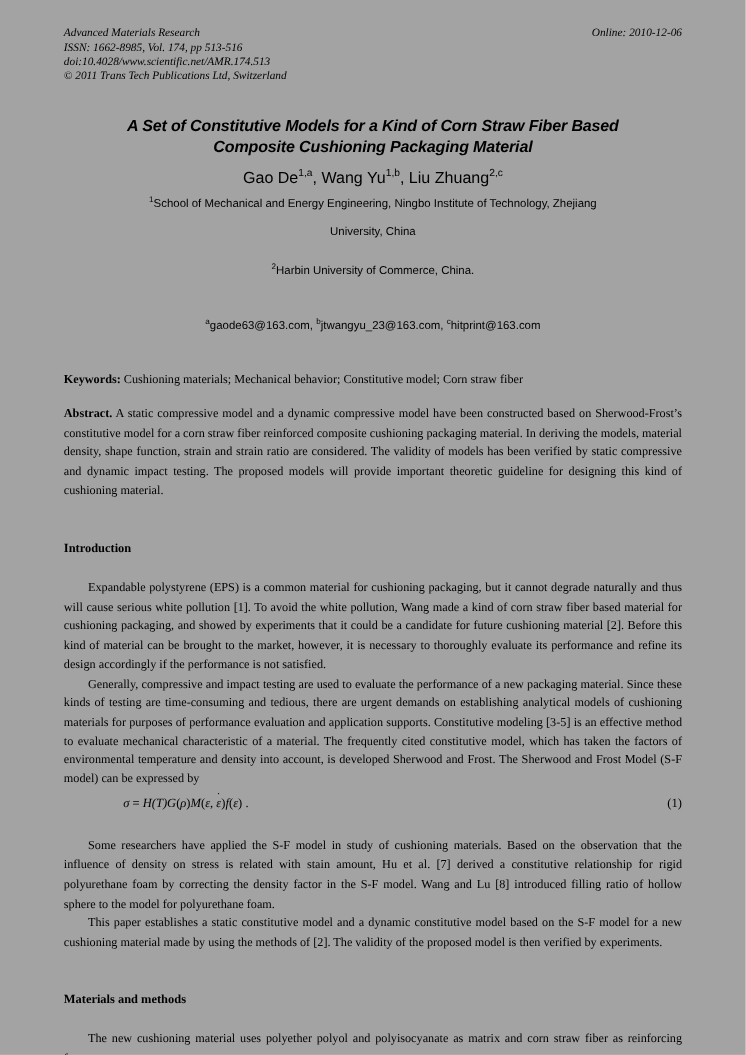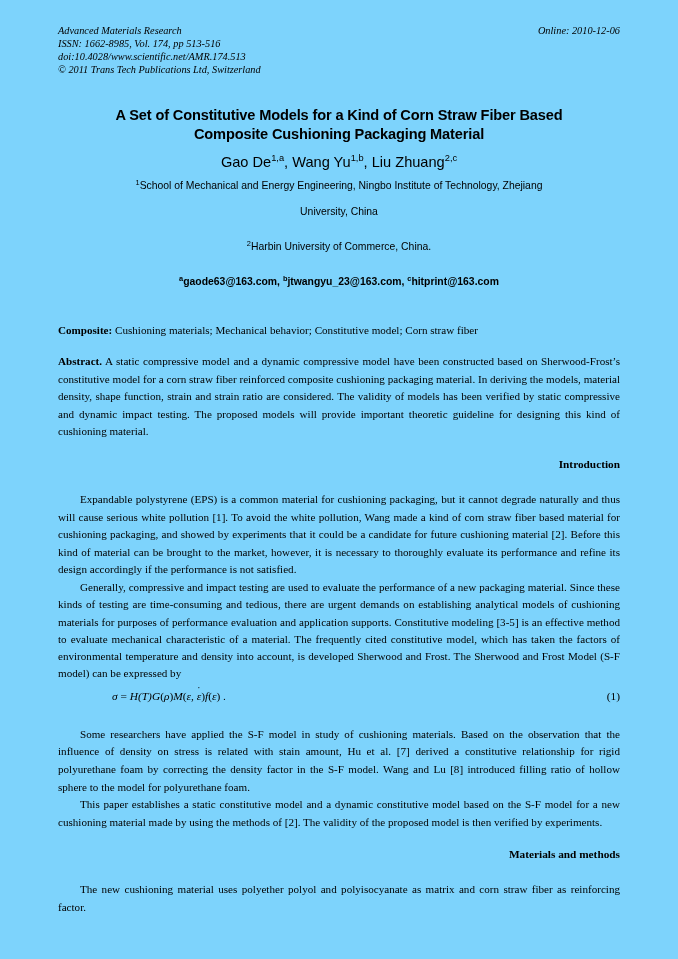--- a/index.html
+++ b/index.html
@@ -11,21 +11,21 @@
     width: 678px;
     height: 959px;
     font-family: "Liberation Serif", serif;
     color: #000000;
     overflow: hidden;
   }
   .page {
     position: relative;
     width: 678px;
     height: 959px;
-    background: #7dd3fc;
+    background: #a3a3a3;
     box-sizing: border-box;
     padding: 24px 58px 0 58px;
   }
 
   
   .journal-header {
     position: relative;
     font-family: "Liberation Serif", serif;
     font-style: italic;
     font-size: 10.3px;
@@ -45,65 +45,65 @@
 
   
   .title {
     margin-top: 26px;
     text-align: center;
     font-family: "Liberation Sans", sans-serif;
     font-weight: bold;
     font-size: 14.6px;
     line-height: 19px;
     letter-spacing: -0.15px;
+    font-style: italic;
   }
   .authors {
     margin-top: 9px;
     text-align: center;
     font-family: "Liberation Sans", sans-serif;
     font-size: 14.6px;
     line-height: 19px;
   }
   .authors sup { font-size: 9.3px; vertical-align: super; line-height: 0; }
 
   .affil {
     margin-top: 1px;
     text-align: center;
     font-family: "Liberation Sans", sans-serif;
     font-size: 10.4px;
     line-height: 26px;
   }
   .affil sup { font-size: 7.4px; vertical-align: super; line-height: 0; }
   .affil-2 { margin-top: 9px; }
-  .emails { margin-top: 9px; font-weight: bold; }
+  .emails { margin-top: 24px; }
 
   
   .keywords {
     margin-top: 28px;
     font-size: 11.1px;
     line-height: 15px;
     text-align: left;
   }
   .keywords b { font-weight: bold; }
 
   .abstract {
     margin-top: 15px;
     font-size: 11.1px;
     line-height: 17.6px;
     text-align: justify;
     text-justify: inter-word;
   }
   .abstract b { font-weight: bold; }
 
   .section-heading {
-    margin-top: 16px;
+    margin-top: 36px;
     font-size: 11.3px;
     font-weight: bold;
     line-height: 15px;
-    text-align: right;
   }
   .para {
     font-size: 11.1px;
     line-height: 17.6px;
     text-align: justify;
     text-justify: inter-word;
     text-indent: 22px;
     margin-top: 6px;
   }
   .para.tight {
@@ -186,21 +186,21 @@
 
   <div class="affil affil-2">
     <sup>2</sup><span>Harbin University of Commerce, China.</span>
   </div>
 
   <div class="affil emails">
     <sup>a</sup><span>gaode63@163.com, </span><sup>b</sup><span>jtwangyu_23@163.com, </span><sup>c</sup><span>hitprint@163.com</span>
   </div>
 
   <div class="keywords">
-    <b>Composite:</b><span> Cushioning materials; Mechanical behavior; Constitutive model; Corn straw fiber</span>
+    <b>Keywords:</b><span> Cushioning materials; Mechanical behavior; Constitutive model; Corn straw fiber</span>
   </div>
 
   <div class="abstract">
     <b>Abstract.</b><span> A static compressive model and a dynamic compressive model have been constructed based on Sherwood-Frost’s constitutive model for a corn straw fiber reinforced composite cushioning packaging material. In deriving the models, material density, shape function, strain and strain ratio are considered. The validity of models has been verified by static compressive and dynamic impact testing. The proposed models will provide important theoretic guideline for designing this kind of cushioning material.</span>
   </div>
 
   <div class="section-heading">Introduction</div>
   <div class="para para-intro1">Expandable polystyrene (EPS) is a common material for cushioning packaging, but it cannot degrade naturally and thus will cause serious white pollution [1]. To avoid the white pollution, Wang made a kind of corn straw fiber based material for cushioning packaging, and showed by experiments that it could be a candidate for future cushioning material [2]. Before this kind of material can be brought to the market, however, it is necessary to thoroughly evaluate its performance and refine its design accordingly if the performance is not satisfied.</div>
   <div class="para tight para-intro2">Generally, compressive and impact testing are used to evaluate the performance of a new packaging material. Since these kinds of testing are time-consuming and tedious, there are urgent demands on establishing analytical models of cushioning materials for purposes of performance evaluation and application supports. Constitutive modeling [3-5] is an effective method to evaluate mechanical characteristic of a material. The frequently cited constitutive model, which has taken the factors of environmental temperature and density into account, is developed Sherwood and Frost. The Sherwood and Frost Model (S-F model) can be expressed by</div>
 

